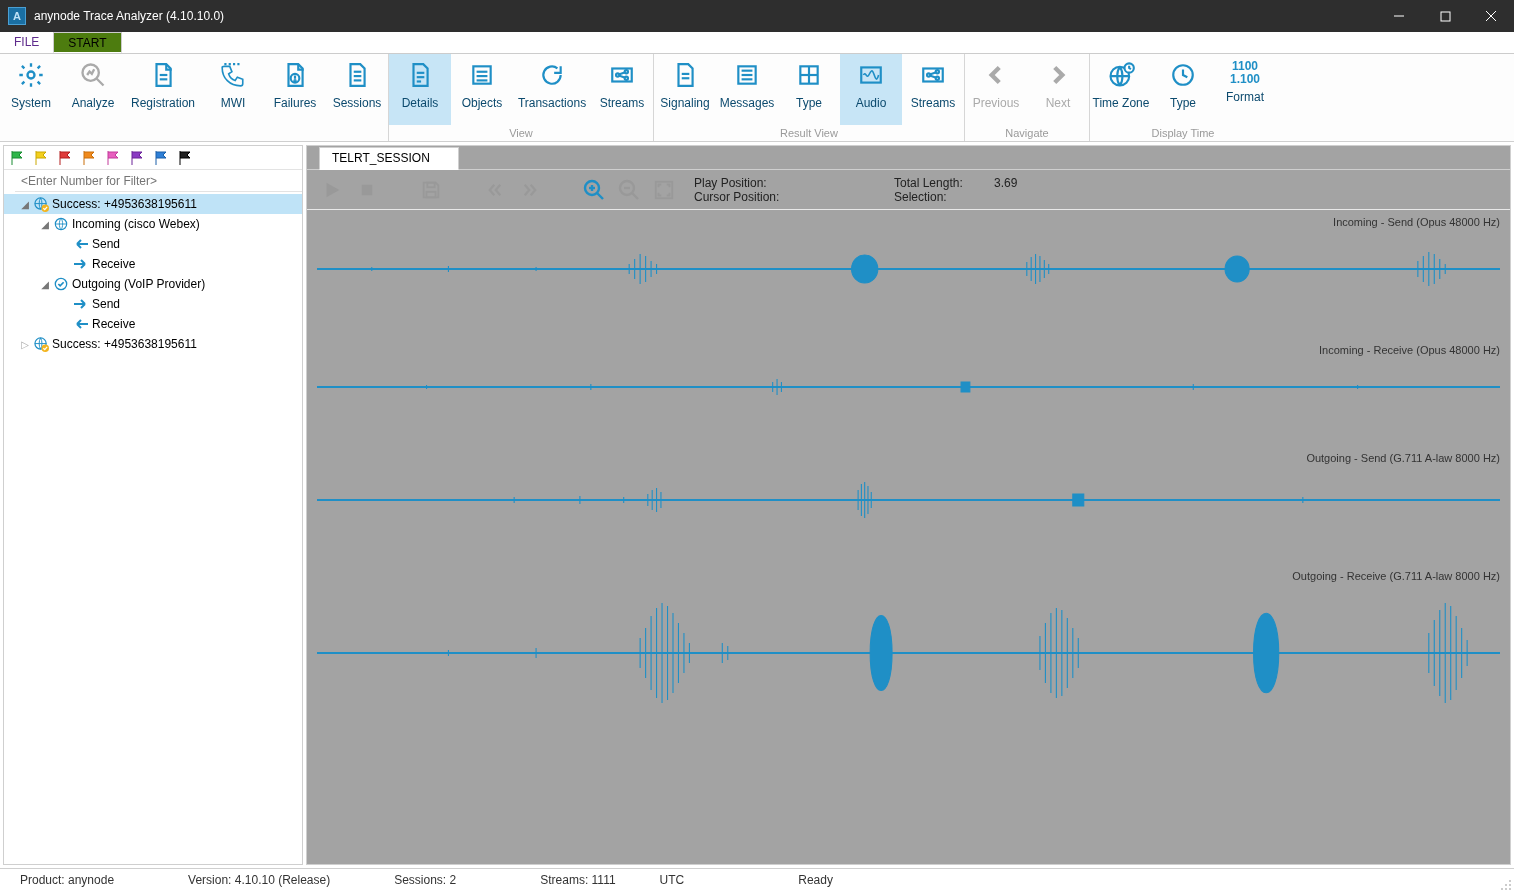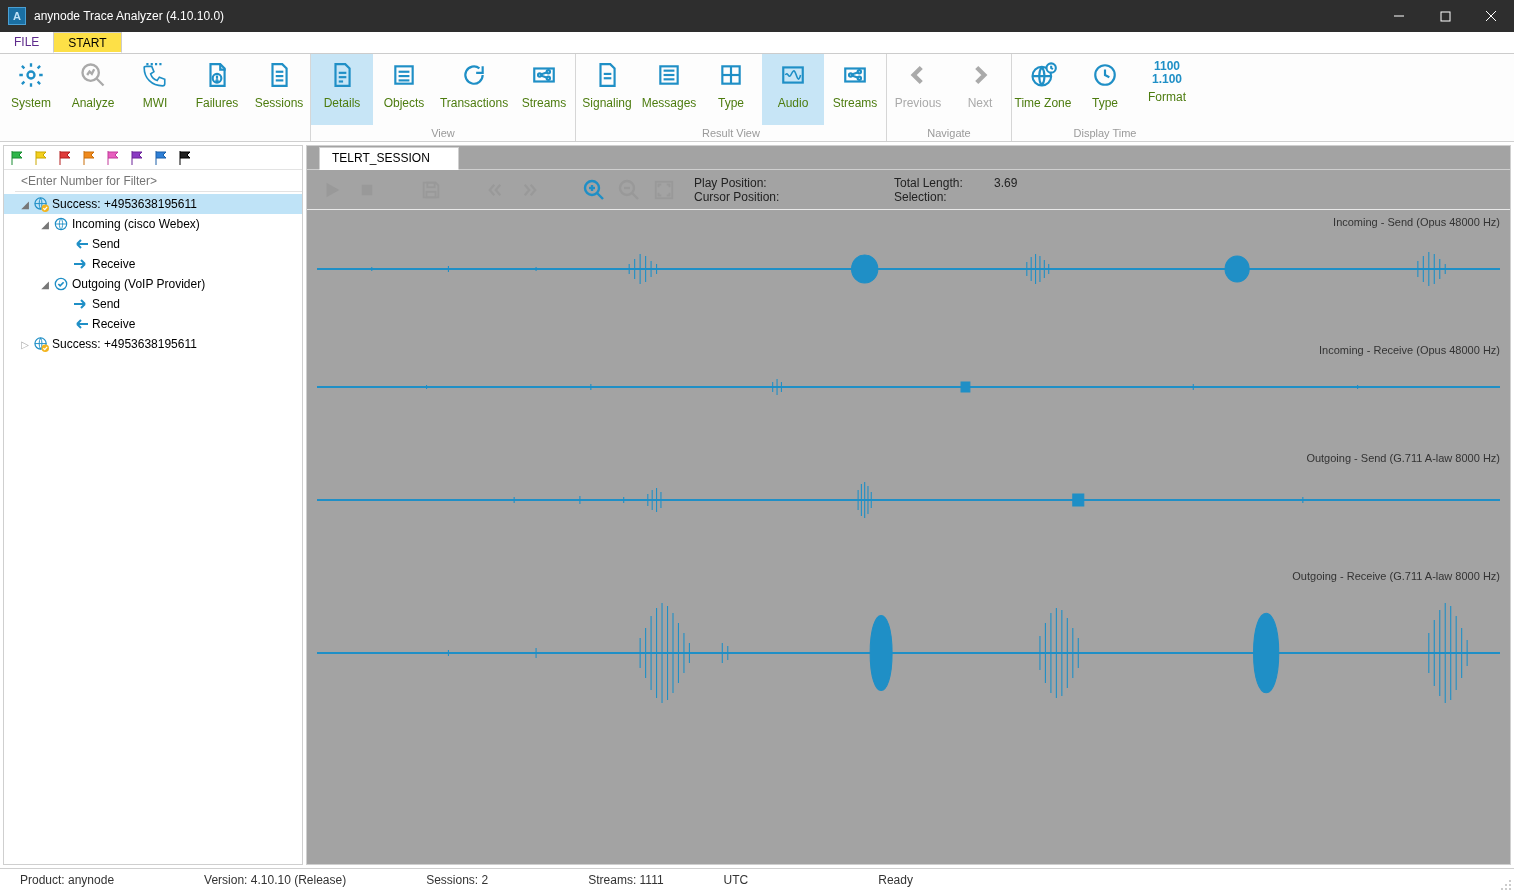--- a/index.html
+++ b/index.html
@@ -5,32 +5,32 @@
 * { box-sizing: border-box; margin: 0; padding: 0; font-family: "Segoe UI", Tahoma, sans-serif; }
 html,body { width:1514px; height:893px; background:#fff; overflow:hidden; }
 .titlebar { height:32px; background:#2e2e2e; color:#fff; display:flex; align-items:center; padding:0 0 0 8px; font-size:12px; }
 .titlebar .app-icon { width:18px; height:18px; background:#1a6fa3; display:flex; align-items:center; justify-content:center; margin-right:8px; color:#bde0f5; font-weight:bold; font-size:11px; border:1px solid #4a9fd3;}
 .titlebar .title { flex:1; }
 .winbtn { width:46px; height:32px; display:flex; align-items:center; justify-content:center; color:#fff; font-size:14px;}
 
 .menutabs { height:22px; background:#fff; border-bottom:1px solid #ccc; display:flex; font-size:12px; }
 .menutab { padding:3px 14px 0 14px; cursor:pointer; }
 .menutab.file { color:#5e2b8c; }
-.menutab.active { border:1px solid #ccc; border-bottom:1px solid #fff; position:relative; top:0px; background:#fde047;}
+.menutab.active { border:1px solid #ccc; border-bottom:1px solid #fff; position:relative; top:0px; background:#4d7c0f;}
 
 .ribbon { height:88px; border-bottom:1px solid #cfcfcf; display:flex; background:#fdfdfd; font-size:12px; }
 .ribbon-group { display:flex; flex-direction:column; border-right:1px solid #d6d6d6; }
 .ribbon-items { display:flex; flex:1; }
 .ribbon-group-label { text-align:center; color:#9a9a9a; font-size:11px; padding:2px 0 2px 0;}
 .ritem { width:70px; display:flex; flex-direction:column; align-items:center; justify-content:flex-start; padding-top:6px; cursor:pointer; }
 .ritem.wide { width:78px; }
 .ritem.narrow{ width:62px; }
 .ritem .ico { width:30px; height:30px; display:flex; align-items:center; justify-content:center; color:#1f8fc6; }
 .ritem .ico.grey { color:#aaa; }
-.ritem .lbl { margin-top:6px; color:#4d7c0f; font-size:12px; }
+.ritem .lbl { margin-top:6px; color:#0c4a6e; font-size:12px; }
 .ritem.active { background:#c7e5f6; }
 .ritem .sub { font-size:12px; color:#1f8fc6; font-weight:600; line-height:1.1; text-align:center;}
 
 svg { display:block; }
 
 .body { display:flex; height:726px; }
 .sidepanel { width:300px; border:1px solid #cfcfcf; margin:3px; display:flex; flex-direction:column; background:#fff;}
 .flags { height:24px; display:flex; align-items:center; gap:8px; padding:0 6px; border-bottom:1px solid #e3e3e3;}
 .flag { width:16px; height:16px; cursor:pointer;}
 .filterbox { height:22px;margin-left:11px; }
@@ -53,21 +53,21 @@
 .atb-sep { width:24px;}
 .infoblock { display:grid; grid-template-columns:120px 80px 100px 60px; font-size:12px; color:#222; margin-left:10px;}
 .infoblock .k{ }
 .infoblock .v{ }
 
 .waves { flex:1; overflow:hidden; position:relative; padding:0 10px 10px 10px;}
 .wtrack { margin-top:6px; }
 .wtitle { text-align:right; font-size:11px; color:#333; margin-bottom:6px;}
 .wsvg { width:100%; display:block;}
 
-.statusbar { height:22px; border-top:1px solid #cfcfcf; display:flex; align-items:center; font-size:12px; color:#333; padding:0 8px; gap:16px;}
+.statusbar { height:22px; border-top:1px solid #cfcfcf; display:flex; align-items:center; font-size:12px; color:#333; padding:0 8px; gap:0;}
 .statusbar .cell{ padding:0 12px;}
 .statusbar .grow{flex:1;}
 .resizer{position:absolute; right:2px; bottom:2px; width:12px;height:12px; color:#bbb;}
 </style>
 </head>
 <body>
 
 <div class="titlebar">
   <div class="app-icon">A</div>
   <div class="title">anynode Trace Analyzer (4.10.10.0)</div>
@@ -109,20 +109,31 @@
       </div>
       <div class="ritem narrow">
         <span class="ico grey">
             <svg width="28" height="28" viewBox="0 0 24 24" fill="none" stroke="currentColor" stroke-width="2">
               <circle cx="10" cy="10" r="7"></circle>
               <line x1="15" y1="15" x2="21" y2="21"></line>
               <path d="M7 12l2-3 2 2 2-4"></path>
             </svg>
           </span>
         <span class="lbl">Analyze</span>
+      </div>
+      <div class="ritem wide">
+        <span class="ico">
+            <svg width="26" height="26" viewBox="0 0 24 24" fill="none" stroke="currentColor" stroke-width="2">
+              <path d="M6 2h9l4 4v16H6z"></path>
+              <path d="M15 2v5h5"></path>
+              <line x1="9" y1="12" x2="16" y2="12"></line>
+              <line x1="9" y1="16" x2="16" y2="16"></line>
+            </svg>
+          </span>
+        <span class="lbl">Registration</span>
       </div>
       <div class="ritem narrow">
         <span class="ico">
             <svg width="26" height="26" viewBox="0 0 24 24" fill="none" stroke="currentColor" stroke-width="2">
               <path d="M5 4h4l2 5-3 2c1 3 3 5 6 6l2-3 5 2v4c0 1-1 2-2 2C9 22 2 15 2 5c0-1 1-1 2-1z" stroke-width="1.5"></path>
               <path d="M4 2h16" stroke-dasharray="2 2"></path>
             </svg>
           </span>
         <span class="lbl">MWI</span>
       </div>

